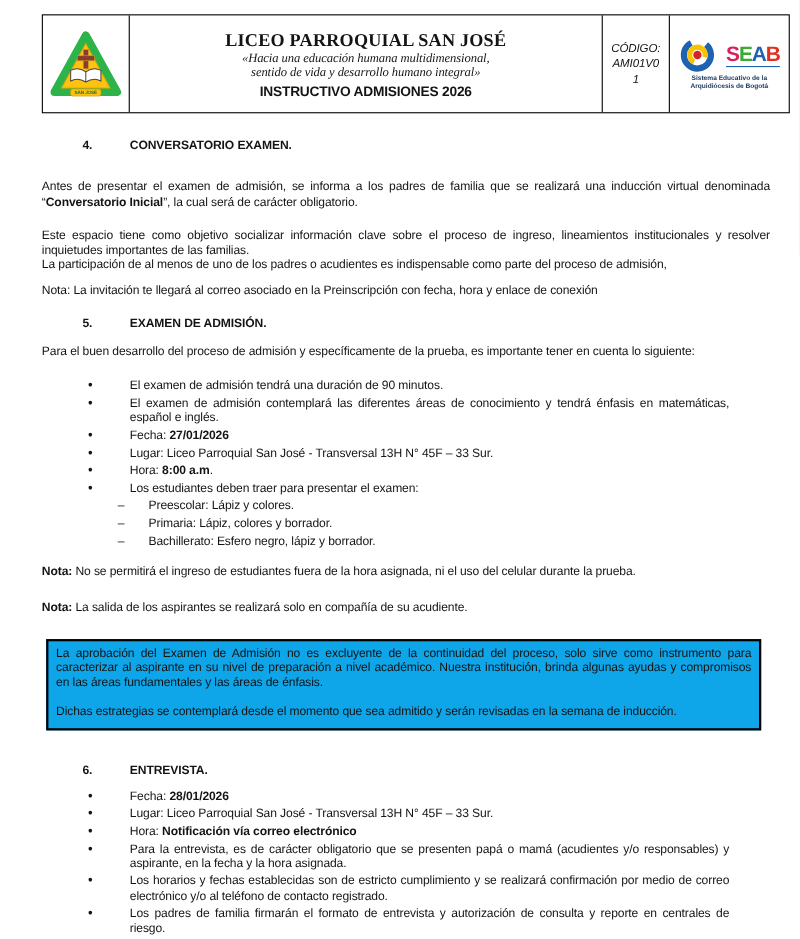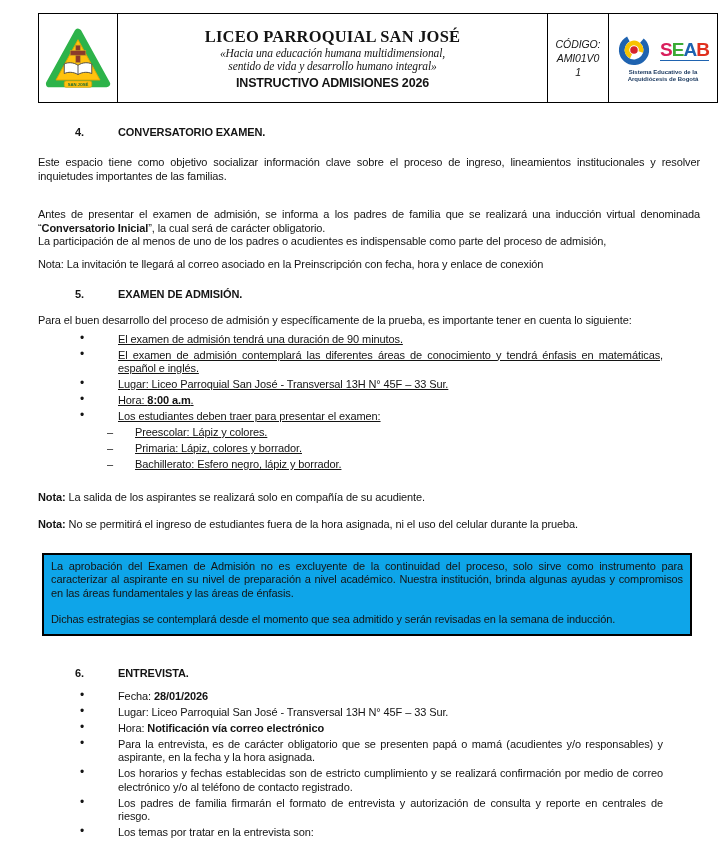--- a/index.html
+++ b/index.html
@@ -37,21 +37,21 @@
   .sec-heading { display:flex; font-weight:bold; font-size:11px; line-height:14px; }
   .sec-num { margin-left:37px; width:43px; }
   .para { text-align:justify; line-height:13.5px; }
 
   .h4  { margin-top:22px; }
   .p1  { margin-top:25px; }
   .p2  { margin-top:17px; }
   .note4 { margin-top:9px; }
   .h5  { margin-top:16px; }
   .intro5 { margin-top:13px; }
-  .list5 { margin-top:5px;text-decoration:underline; }
+  .list5 { margin-top:17px; }
   .note-a { margin-top:14px; }
   .note-b { margin-top:19px; }
   .hlbox { margin-top:21px; }
   .h6  { margin-top:30px; }
   .list6 { margin-top:10px; }
 
   .b-item { position:relative; padding-left:80px; width:625px; text-align:justify; line-height:13.5px; margin-bottom:2.5px; }
   .b-item::before { content:"\2022"; position:absolute; left:42px; top:-1px; font-size:12px; }
   .sub-item { position:relative; padding-left:97px; width:625px; line-height:13.5px; margin-bottom:2.5px; }
   .sub-item::before { content:"\2013"; position:absolute; left:69px; }
@@ -115,47 +115,48 @@
     </div>
   </div>
 
   <div class="content">
 
     <div class="sec-heading h4">
       <span class="sec-num">4.</span>
       <span>CONVERSATORIO EXAMEN.</span>
     </div>
 
+    <p class="para p1"><span>Antes de presentar el examen de admisión, se informa a los padres de familia que se realizará una inducción virtual denominada “</span><span class="bold">Conversatorio Inicial</span><span>”, la cual será de carácter obligatorio.</span></p>
+
     <p class="para p2"><span>Este espacio tiene como objetivo socializar información clave sobre el proceso de ingreso, lineamientos institucionales y resolver inquietudes importantes de las familias.</span></p>
-
-    <p class="para p1"><span>Antes de presentar el examen de admisión, se informa a los padres de familia que se realizará una inducción virtual denominada “</span><span class="bold">Conversatorio Inicial</span><span>”, la cual será de carácter obligatorio.</span></p>
     <p class="para"><span>La participación de al menos de uno de los padres o acudientes es indispensable como parte del proceso de admisión,</span></p>
 
     <p class="para note4"><span>Nota: La invitación te llegará al correo asociado en la Preinscripción con fecha, hora y enlace de conexión</span></p>
 
     <div class="sec-heading h5">
       <span class="sec-num">5.</span>
       <span>EXAMEN DE ADMISIÓN.</span>
     </div>
 
     <p class="para intro5"><span>Para el buen desarrollo del proceso de admisión y específicamente de la prueba, es importante tener en cuenta lo siguiente:</span></p>
 
     <div class="list5">
       <div class="b-item"><span>El examen de admisión tendrá una duración de 90 minutos.</span><span class="bold"></span><span></span></div>
       <div class="b-item"><span>El examen de admisión contemplará las diferentes áreas de conocimiento y tendrá énfasis en matemáticas, español e inglés.</span><span class="bold"></span><span></span></div>
+      <div class="b-item"><span>Fecha: </span><span class="bold">27/01/2026</span><span></span></div>
       <div class="b-item"><span>Lugar: Liceo Parroquial San José - Transversal 13H N° 45F – 33 Sur.</span><span class="bold"></span><span></span></div>
       <div class="b-item"><span>Hora: </span><span class="bold">8:00 a.m</span><span>.</span></div>
       <div class="b-item"><span>Los estudiantes deben traer para presentar el examen:</span><span class="bold"></span><span></span></div>
       <div class="sub-item"><span>Preescolar: Lápiz y colores.</span></div>
       <div class="sub-item"><span>Primaria: Lápiz, colores y borrador.</span></div>
       <div class="sub-item"><span>Bachillerato: Esfero negro, lápiz y borrador.</span></div>
     </div>
 
+    <p class="para note-a"><span class="bold">Nota:</span><span> No se permitirá el ingreso de estudiantes fuera de la hora asignada, ni el uso del celular durante la prueba.</span></p>
     <p class="para note-b"><span class="bold">Nota:</span><span> La salida de los aspirantes se realizará solo en compañía de su acudiente.</span></p>
-    <p class="para note-a"><span class="bold">Nota:</span><span> No se permitirá el ingreso de estudiantes fuera de la hora asignada, ni el uso del celular durante la prueba.</span></p>
 
     <div class="hlbox">
       <div>La aprobación del Examen de Admisión no es excluyente de la continuidad del proceso, solo sirve como instrumento para caracterizar al aspirante en su nivel de preparación a nivel académico. Nuestra institución, brinda algunas ayudas y compromisos en las áreas fundamentales y las áreas de énfasis.</div>
       <div class="bp2">Dichas estrategias se contemplará desde el momento que sea admitido y serán revisadas en la semana de inducción.</div>
     </div>
 
     <div class="sec-heading h6">
       <span class="sec-num">6.</span>
       <span>ENTREVISTA.</span>
     </div>

